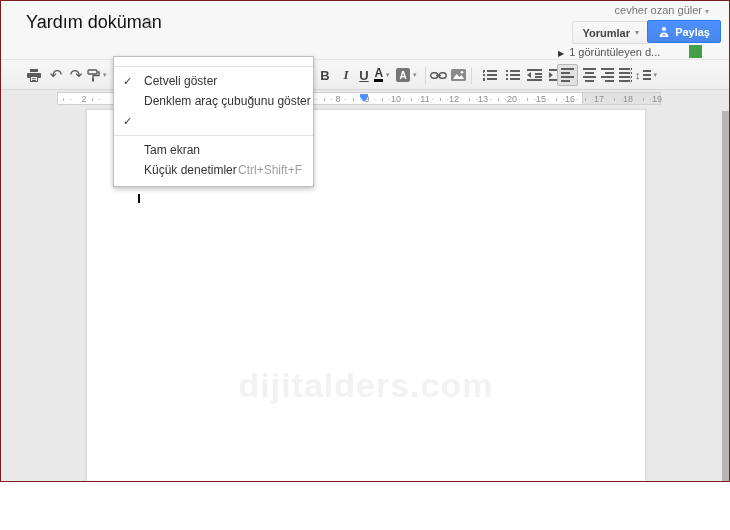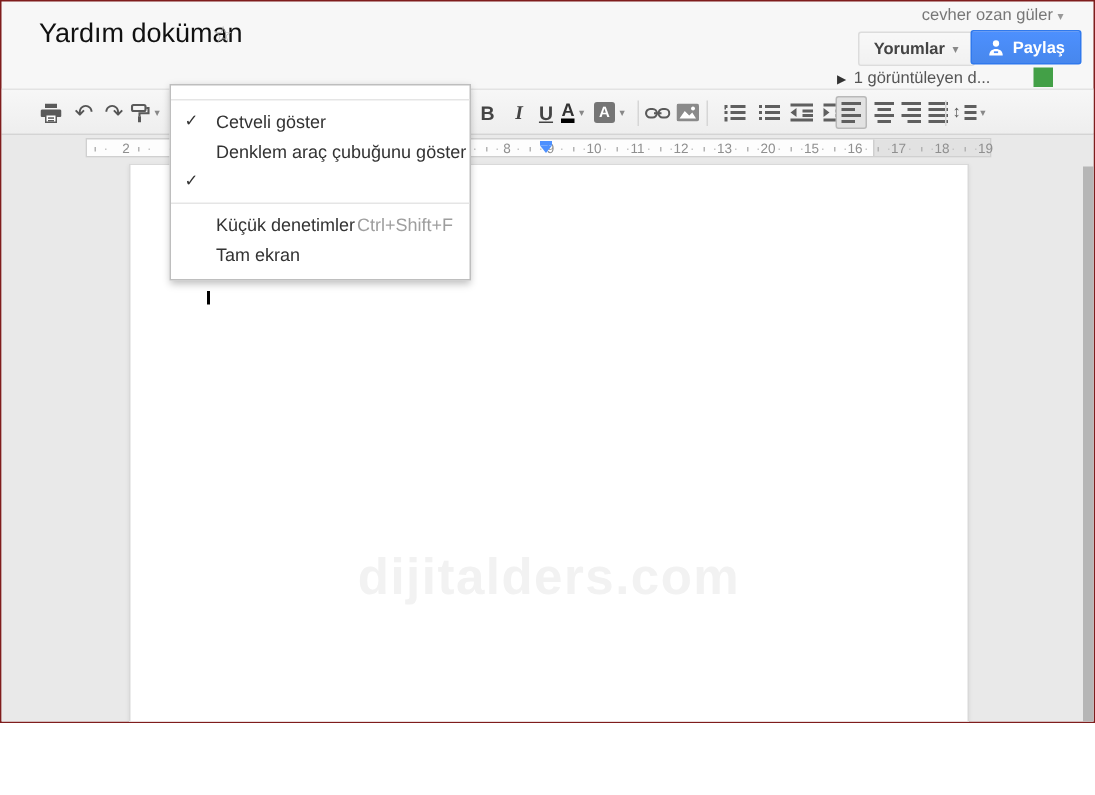--- a/index.html
+++ b/index.html
@@ -329,18 +329,18 @@
     <div class="vthumb"></div>
   </div>
 
   <div class="dropdown">
     <div>
         <div class="msep"></div>
         <div class="mrow"><span class="chk">✓</span><span>Cetveli göster</span></div>
         <div class="mrow"><span>Denklem araç çubuğunu göster</span></div>
         <div class="mrow"><span class="chk">✓</span></div>
         <div class="msep"></div>
+        <div class="mrow"><span>Tam ekran</span></div>
         <div class="mrow"><span>Küçük denetimler</span><span class="mshort">Ctrl+Shift+F</span></div>
-        <div class="mrow"><span>Tam ekran</span></div>
       </div>
   </div>
 
 </div>
 
 </body></html>

